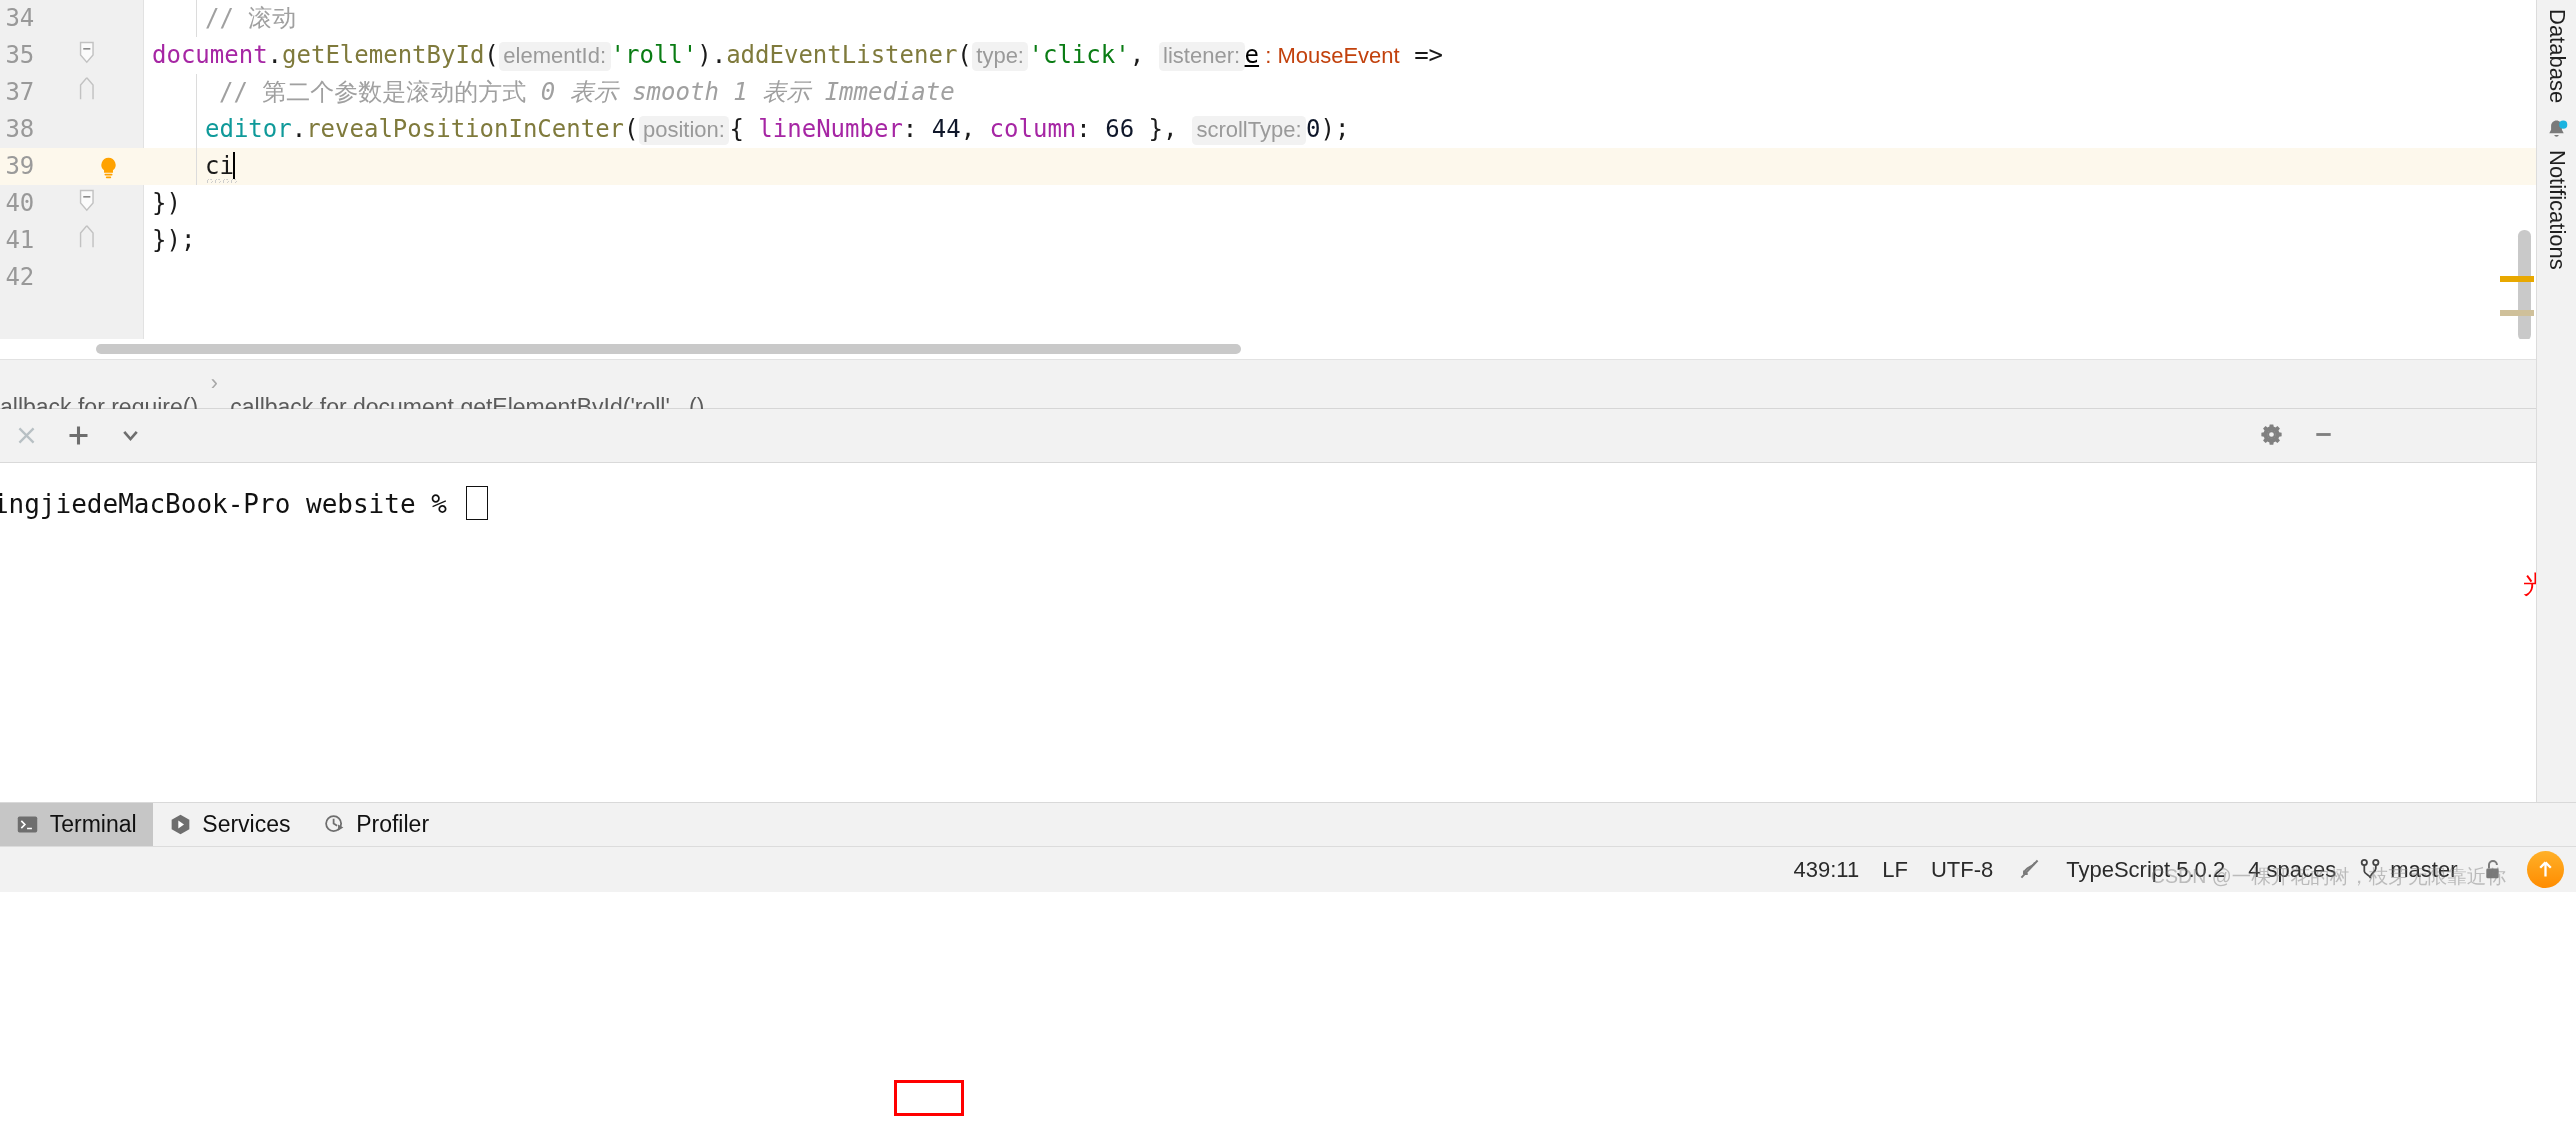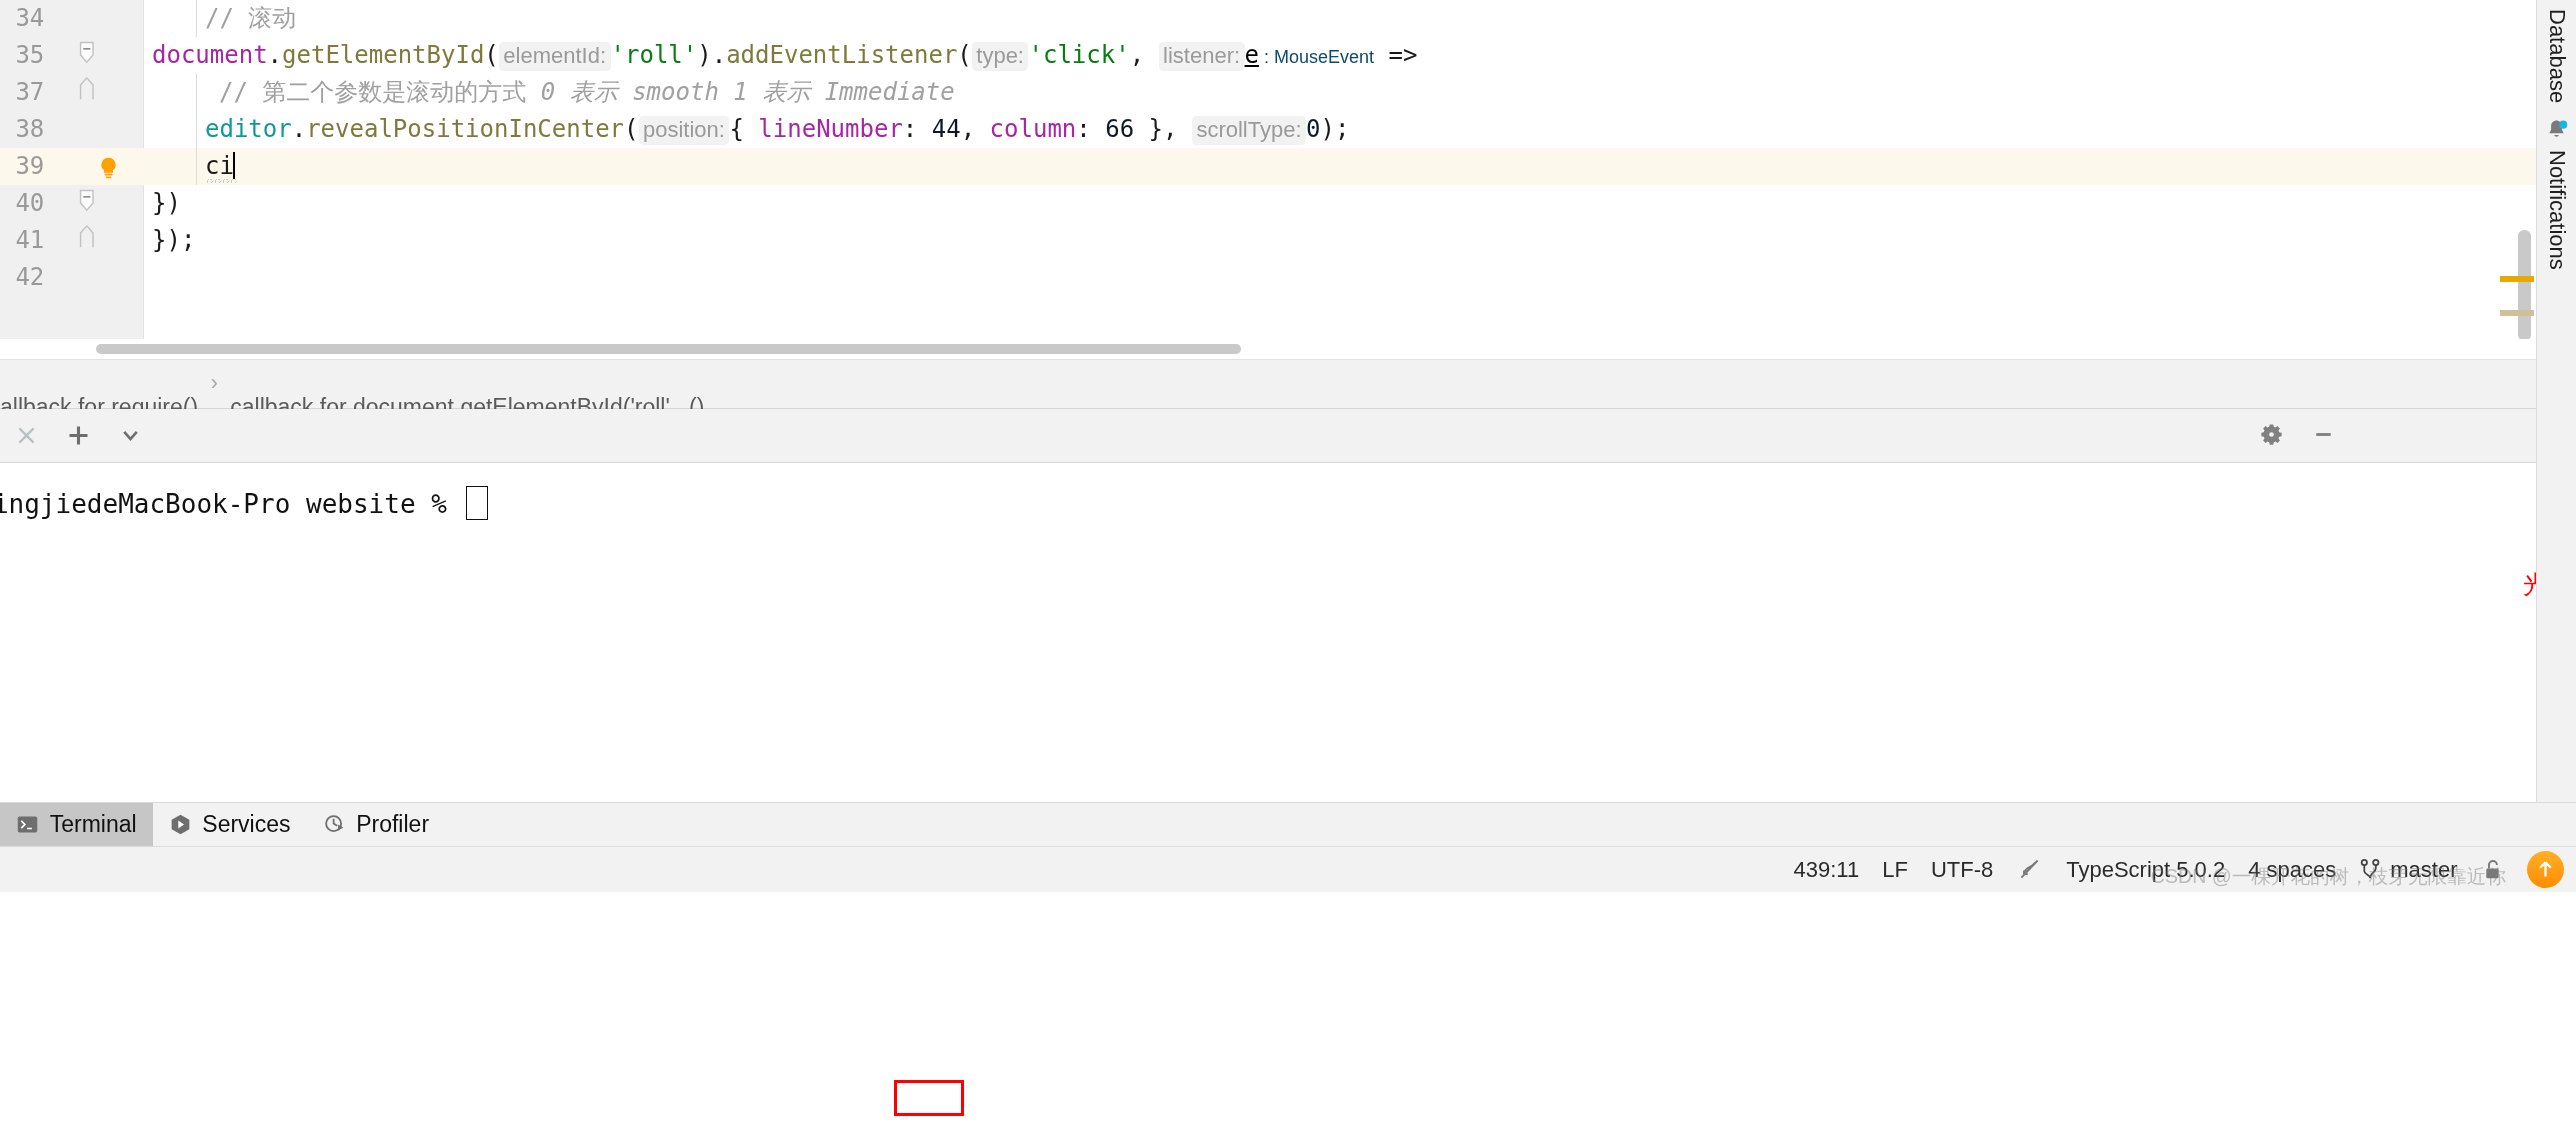--- a/index.html
+++ b/index.html
@@ -81,21 +81,21 @@
   }
   .line {
     position: relative;
     height: 37px;
     white-space: nowrap;
   }
   .line.cur { background: #fdf8ec; }
 
   .lnum {
     position: absolute;
-    left: 12px;
+    left: 2px;
     width: 52px;
     text-align: left;
     padding-left: 3.6px;
     line-height: 37px;
     color: #999999;
     font-family: "DejaVu Sans Mono", monospace;
     font-size: 24px;
     letter-spacing: -0.4px;
   }
   .line.cur .lnum { color: #9a9a9a; }
@@ -122,23 +122,23 @@
 
   .hint {
     background: #f2f2f2;
     color: #9a9a9a;
     border-radius: 4.5px;
     padding: 0.9px 4.5px 2.7px 4.5px;
     font-family: "Liberation Sans", sans-serif;
     font-size: 22px;
   }
   .hint-inline {
-    color: #0c4a6e;
+    color: #c2410c;
     font-family: "Liberation Sans", sans-serif;
-    font-size: 18px;
+    font-size: 22px;
     margin-top: 23px;
   }
   .hint-u { text-decoration: underline; }
 
   
   .indent-guide {
     position: absolute;
     width: 0.9px;
     background: #dcdcdc;
   }

